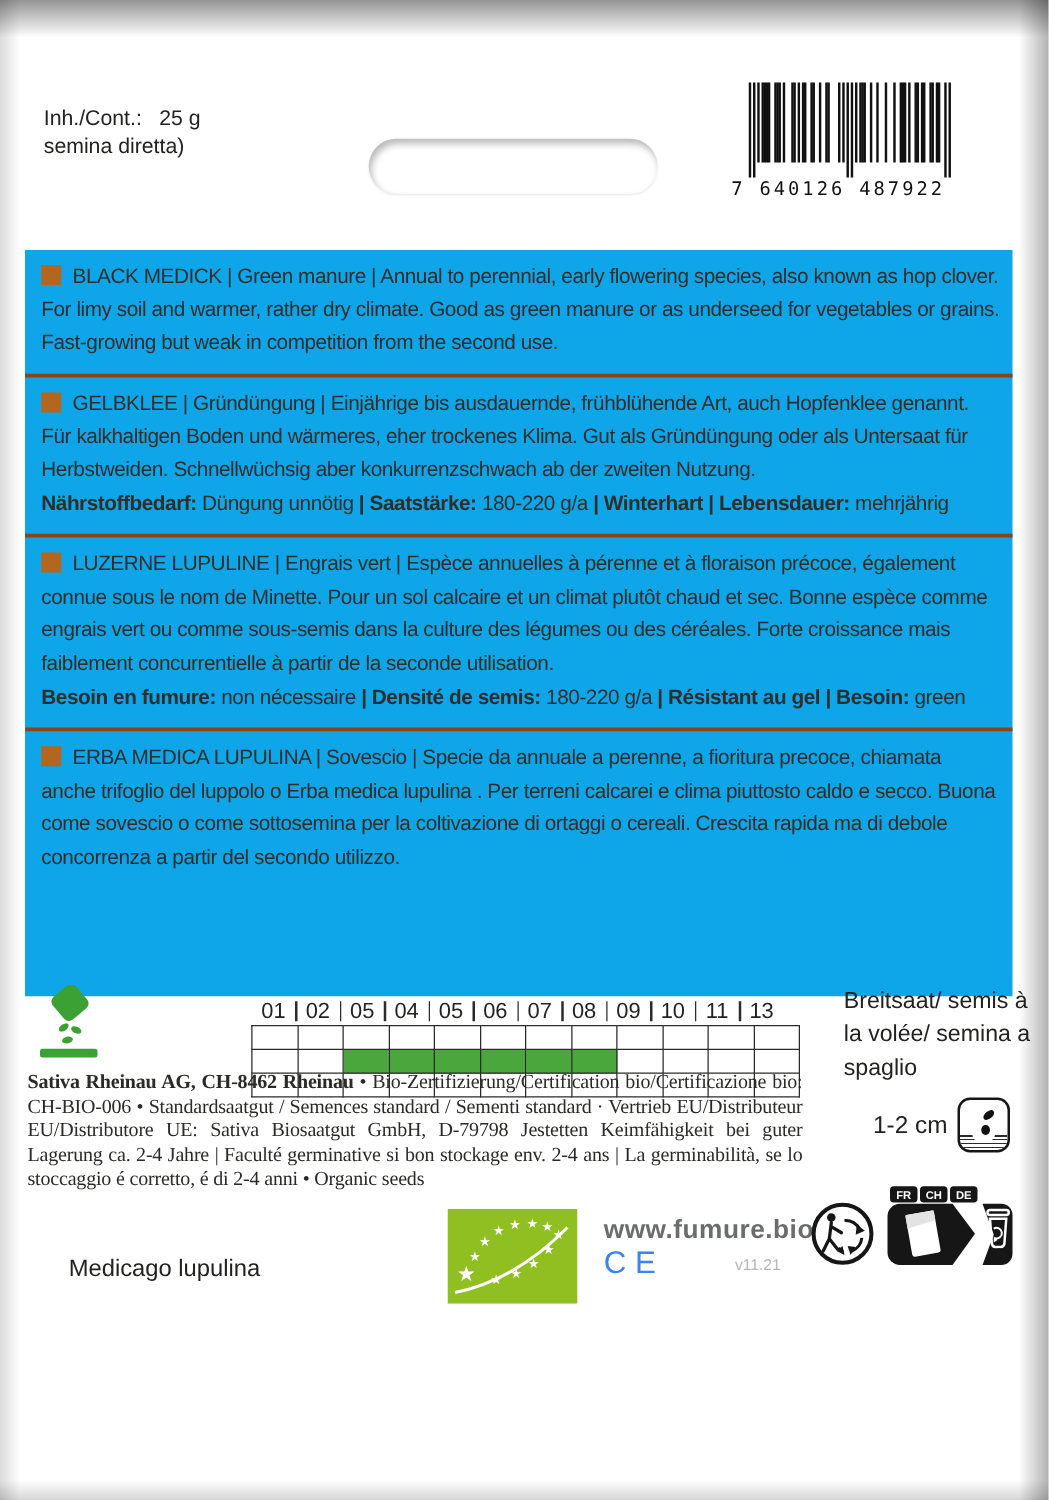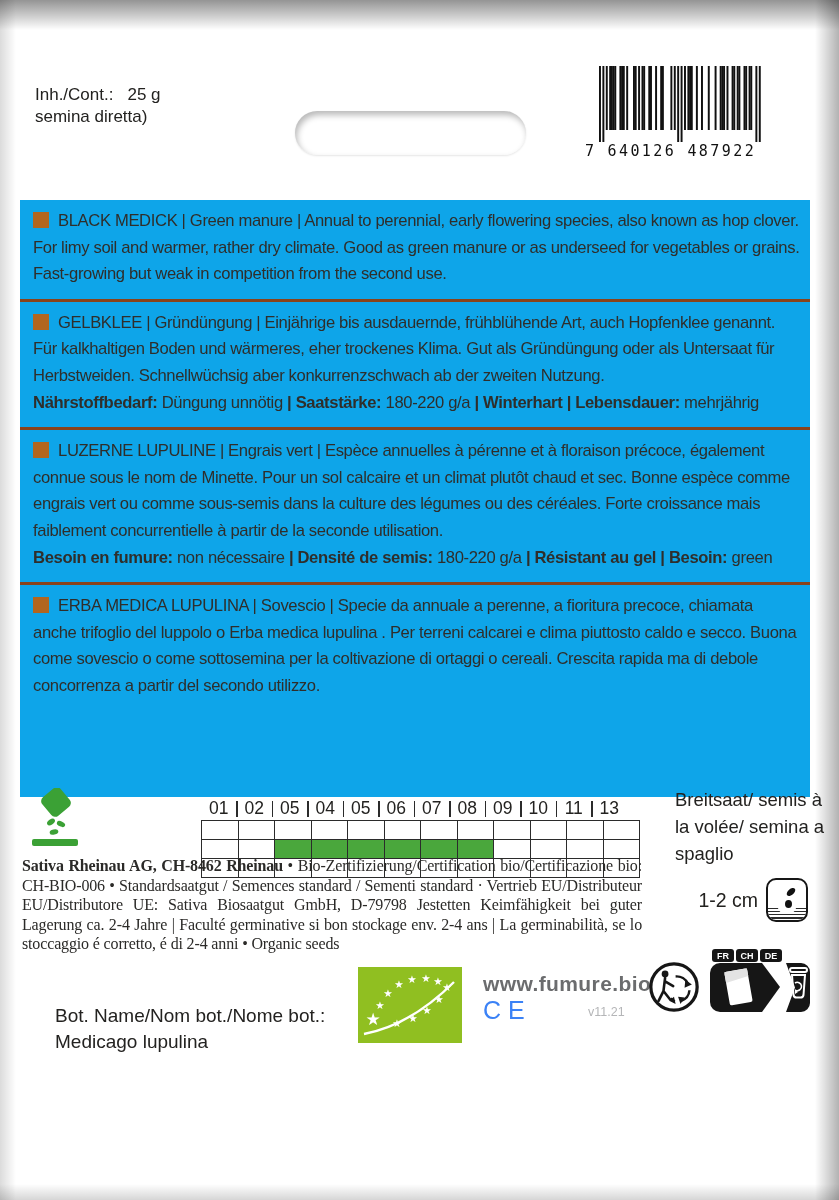--- a/index.html
+++ b/index.html
@@ -226,21 +226,20 @@
   <div class="abs broadcast">Breitsaat/ semis à la volée/ semina a spaglio</div>
   <div class="abs depth-label">1-2 cm</div>
   <div class="abs depth-icon">
     <span class="soil"></span>
     <span class="notch"></span>
     <span class="seed1"></span>
     <span class="seed2"></span>
   </div>
 
   <div class="abs botname">
-    <div>Bot. Name/Nom bot./Nome bot.:</div>
     <div class="sci">Medicago lupulina</div>
   </div>
 
   <svg class="abs eu-logo" viewBox="0 0 104 76">
     <rect x="0" y="0" width="104" height="76" fill="#90bf21"></rect>
     <path d="M6,67 C32,62 64,47 96,15" stroke="#ffffff" stroke-width="2.4" fill="none"></path>
     <g fill="#ffffff" font-family="'DejaVu Sans',sans-serif" text-anchor="middle">
       <text x="15" y="58" font-size="17">★</text>
       <text x="22" y="42" font-size="10.5">★</text>
       <text x="30" y="30" font-size="10.5">★</text>

